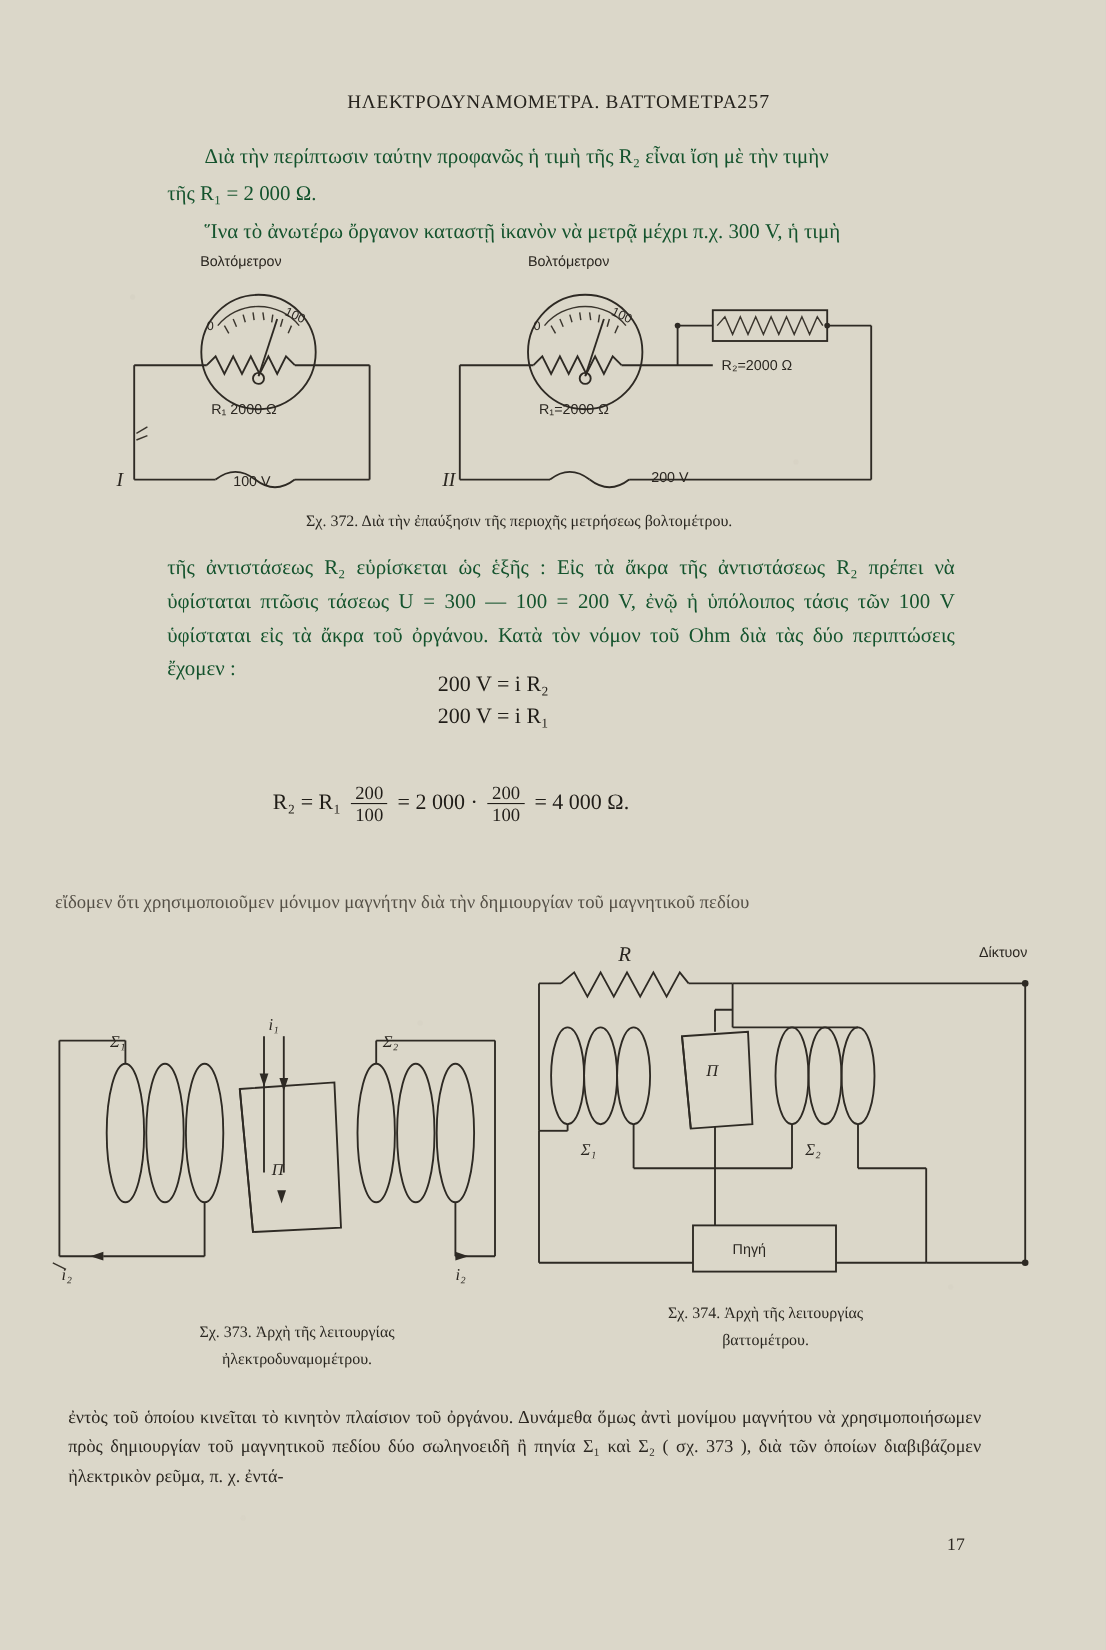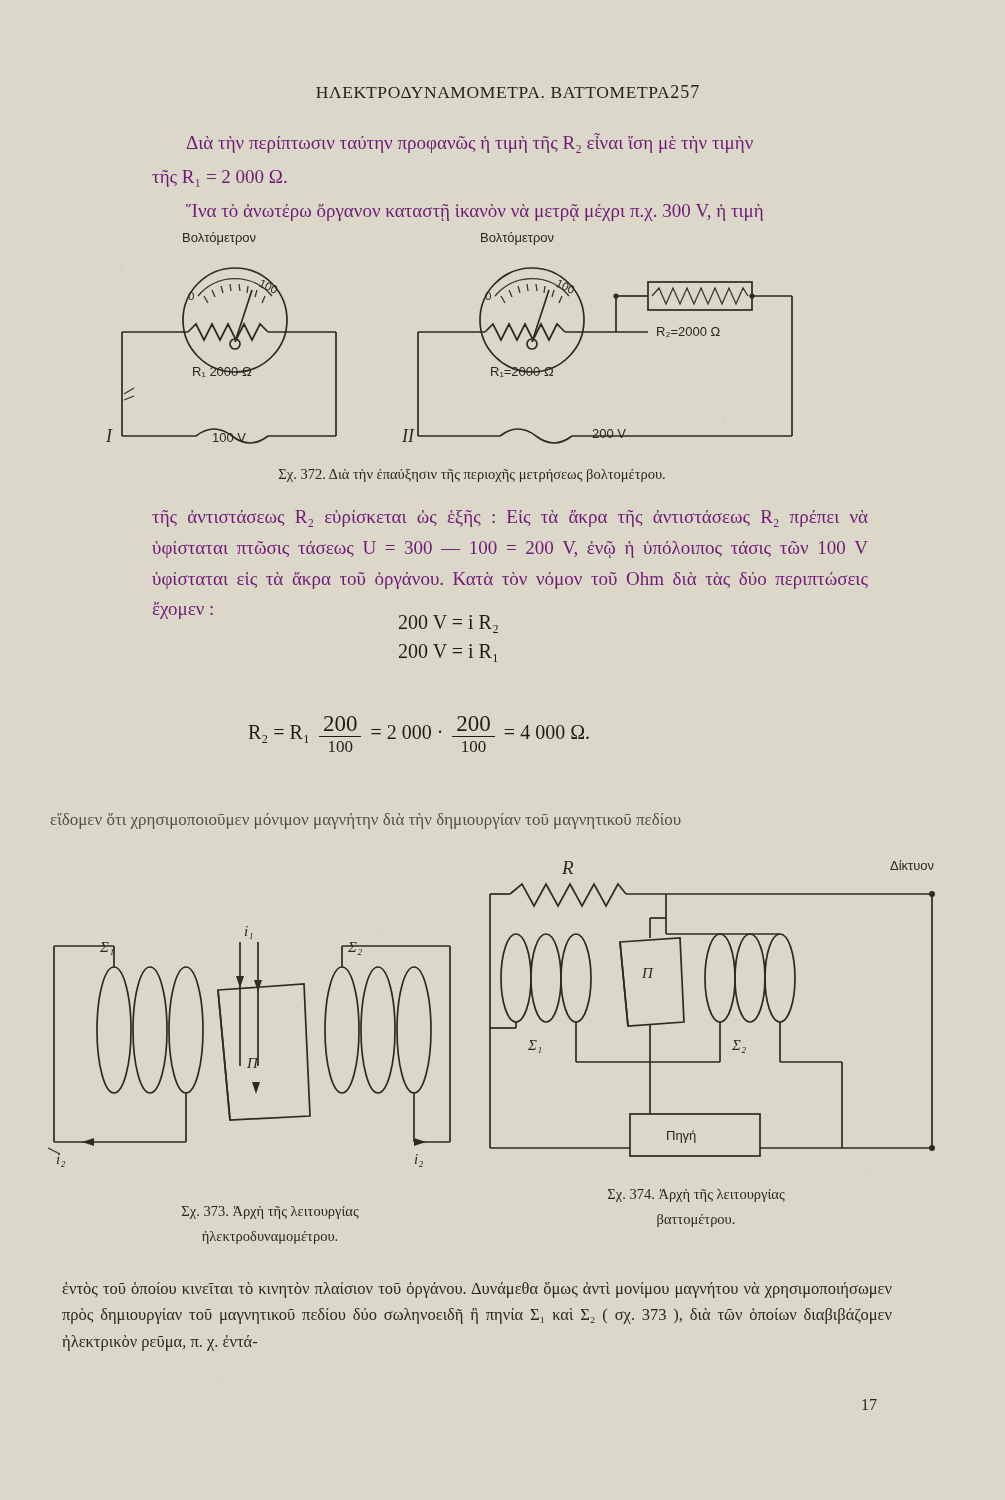--- a/index.html
+++ b/index.html
@@ -36,39 +36,39 @@
     position:absolute;left:148px;top:82px;width:720px;
     display:flex;justify-content:center;align-items:baseline;
   }
   .hdr .title{font-size:17.5px;letter-spacing:.6px;color:#26231d;}
   .hdr .pageno{font-size:18px;letter-spacing:1px;color:#26231d;}
 
   .para{
     position:absolute;
     font-size:19px;
     line-height:1.62;
-    color:#701a75;
+    color:#14532d;
     text-align:justify;
   }
   .p-indent{text-indent:34px;}
 
   .fig-cap{
     position:absolute;
     font-size:14.5px;
     color:#2a2721;
     text-align:center;
   }
 
   .eq{
     position:absolute;
     font-size:20px;
     color:#201d18;
   }
   .frac{display:inline-block;vertical-align:middle;text-align:center;margin:0 4px;}
-  .frac .num{display:block;padding:0 4px;font-size:23px;line-height:1.05;}
+  .frac .num{display:block;padding:0 4px;font-size:17px;line-height:1.05;}
   .frac .den{display:block;border-top:1.3px solid #201d18;padding:0 4px;font-size:17px;line-height:1.15;}
 
   .sect{
     position:absolute;
     font-size:17px;
     line-height:1.62;
     color:#201d18;
     text-align:justify;
   }
   .sect b{font-weight:bold;}

